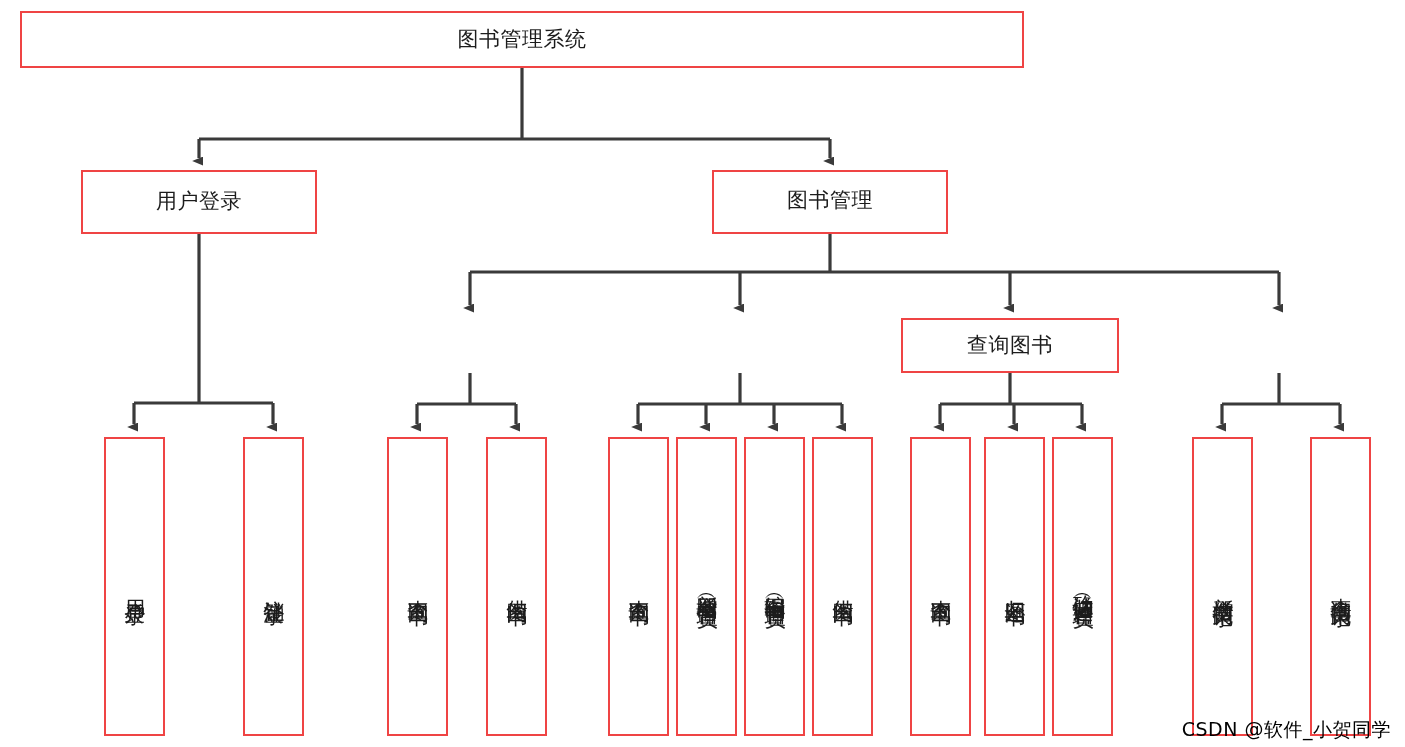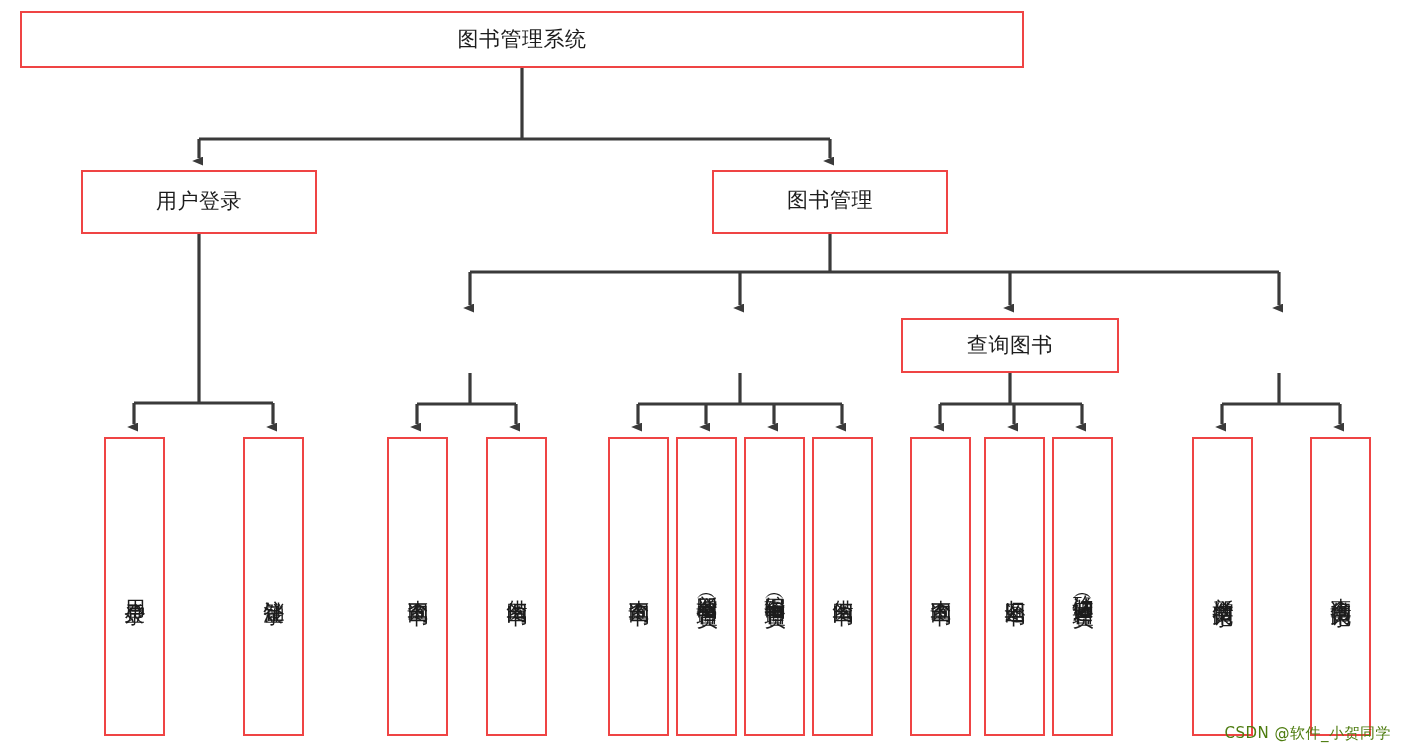--- a/index.html
+++ b/index.html
@@ -51,22 +51,22 @@
     writing-mode: vertical-rl;
     text-orientation: upright;
     font-size: 21px;
     letter-spacing: 2px;
     line-height: 1;
   }
   #watermark {
     position: absolute;
     right: 14px;
     bottom: 4px;
-    font-size: 15px;
-    color: #4d7c0f;
+    font-size: 19px;
+    color: #000000;
     white-space: nowrap;
     letter-spacing: 0.5px;
     text-align: right;
   }
 </style>
 </head>
 <body>
 
 <div id="canvas">
 

